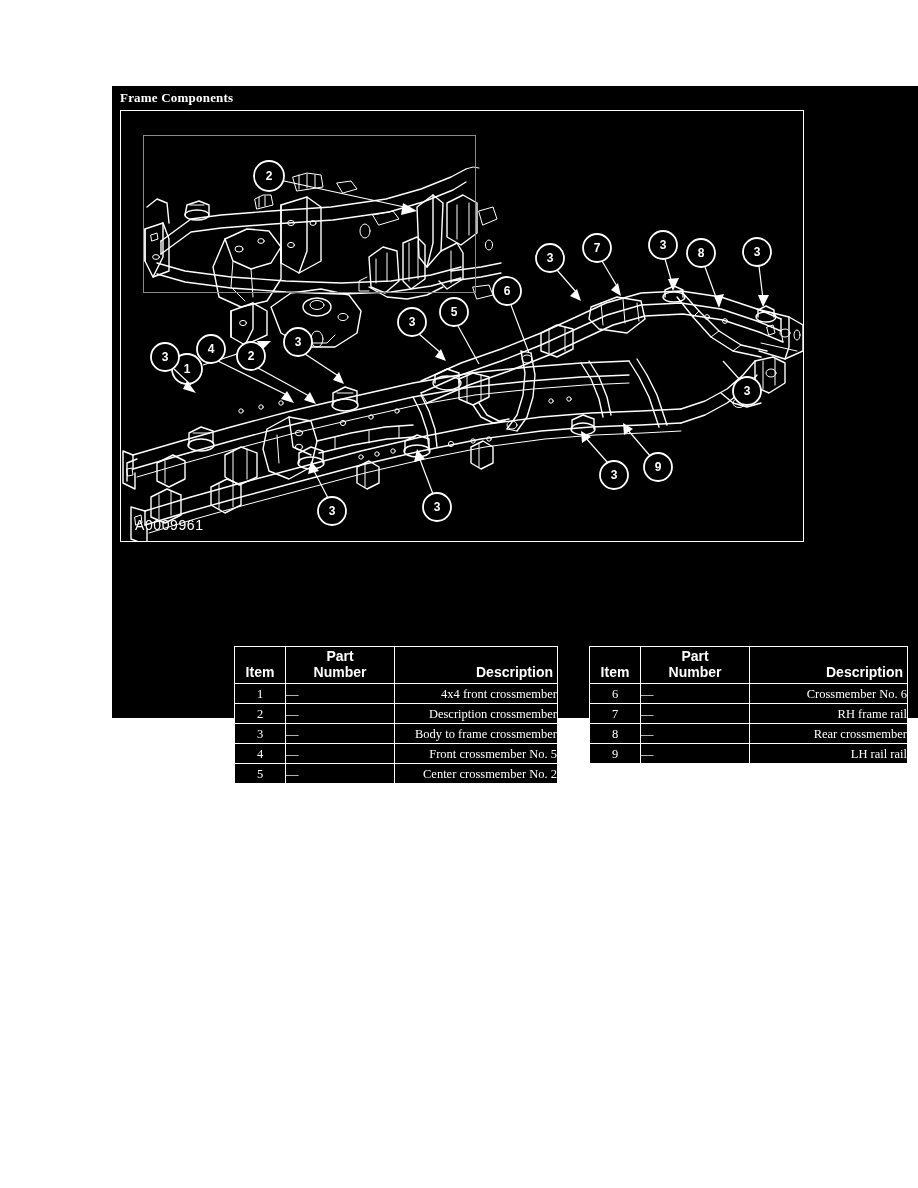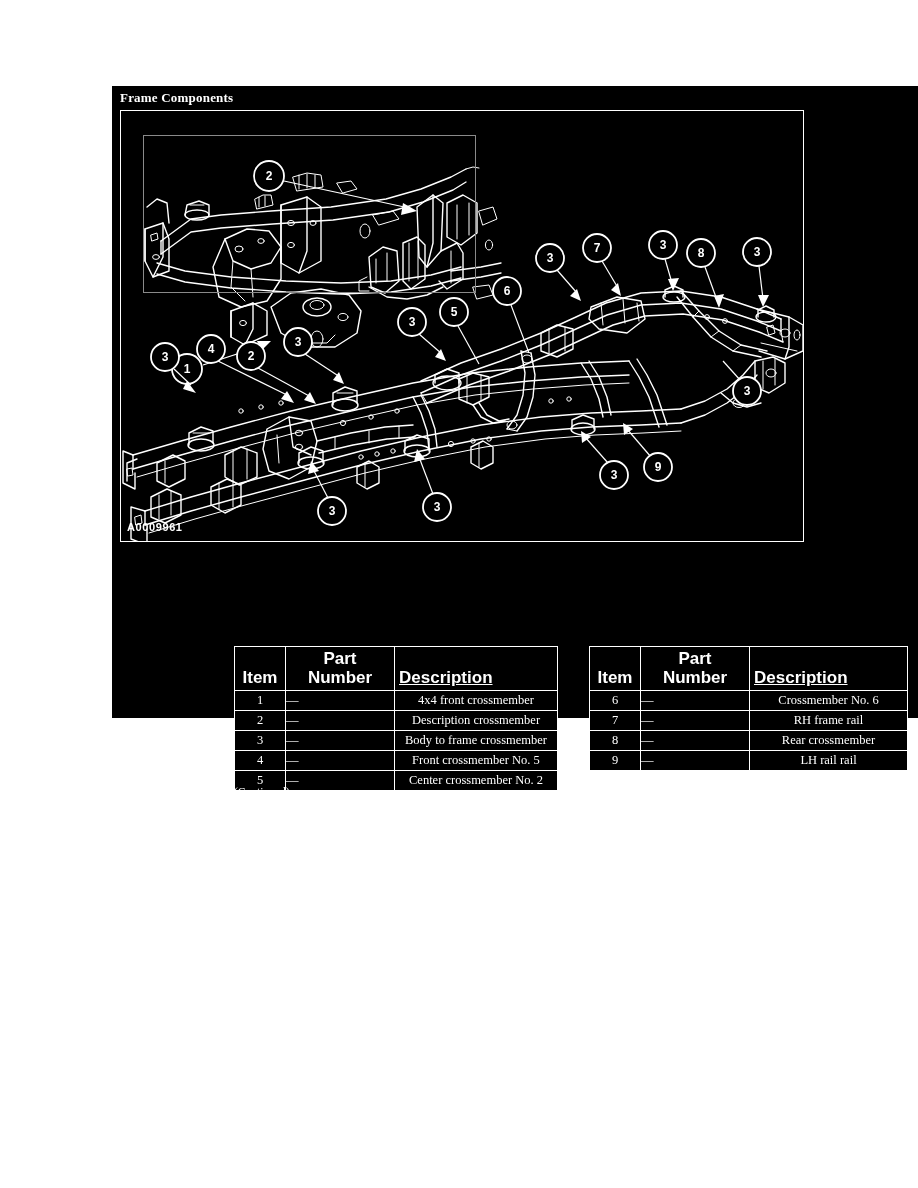--- a/index.html
+++ b/index.html
@@ -59,25 +59,25 @@
     top: 24px;
     width: 333px;
     height: 158px;
     border: 1px solid #8a8a8a;
     box-sizing: border-box;
     pointer-events: none;
   }
 
   #figure-id {
     position: absolute;
-    left: 6px;
+    left: 14px;
     bottom: 8px;
     font-family: "Liberation Sans", sans-serif;
-    font-size: 11px;
-    font-weight: bold;
+    font-size: 14px;
+    font-weight: normal;
     color: #ffffff;
     letter-spacing: 0.6px;
   }
 
   svg.art { position: absolute; left: 0; top: 0; }
   svg.art .ln { fill: none; stroke: #ffffff; stroke-width: 1.4; stroke-linejoin: round; stroke-linecap: round; }
   svg.art .ln-thin { fill: none; stroke: #ffffff; stroke-width: 1; stroke-linejoin: round; stroke-linecap: round; }
   svg.art .fillw { fill: #ffffff; stroke: none; }
   svg.art .leader { fill: none; stroke: #ffffff; stroke-width: 1.2; }
   svg.art .bub { fill: #000000; stroke: #ffffff; stroke-width: 1.8; }
@@ -98,38 +98,38 @@
     table-layout: fixed;
   }
   .parts-table th, .parts-table td {
     border: 1px solid #ffffff;
     color: #ffffff;
     background: #000000;
     padding: 0;
   }
   .parts-table th {
     font-family: "Liberation Sans", sans-serif;
-    font-size: 17px;
+    font-size: 14px;
     font-weight: bold;
     vertical-align: bottom;
     padding: 2px 4px 3px 4px;
     line-height: 1.12;
   }
   .th-item   { text-align: center;   width: 42px; }
   .th-part   { text-align: center; width: 100px; }
-  .th-desc   { text-align: left; text-decoration: underline; }
+  .th-desc   { text-align: right; }
   .parts-table td {
     font-family: "Liberation Serif", serif;
     font-size: 12.5px;
     line-height: 1.0;
     height: 19px;
   }
   .td-item { text-align: center; font-size: 13px; }
   .td-part { text-align: left; padding-left: 9px; letter-spacing: 0px; }
-  .td-desc { text-align: center; padding-left: 6px; }
+  .td-desc { text-align: right; padding-left: 6px; }
 
   #table-left  { left: 122px; top: 560px; width: 324px; }
   #table-right { left: 477px; top: 560px; width: 319px; }
 
   #continued {
     position: absolute;
     left: 122px;
     top: 700px;
     font-family: "Liberation Serif", serif;
     font-size: 11.5px;

